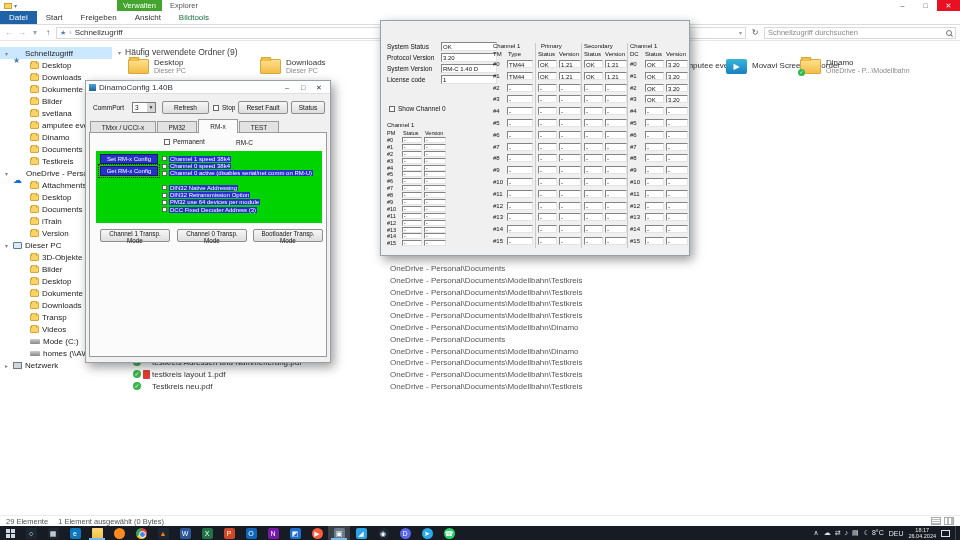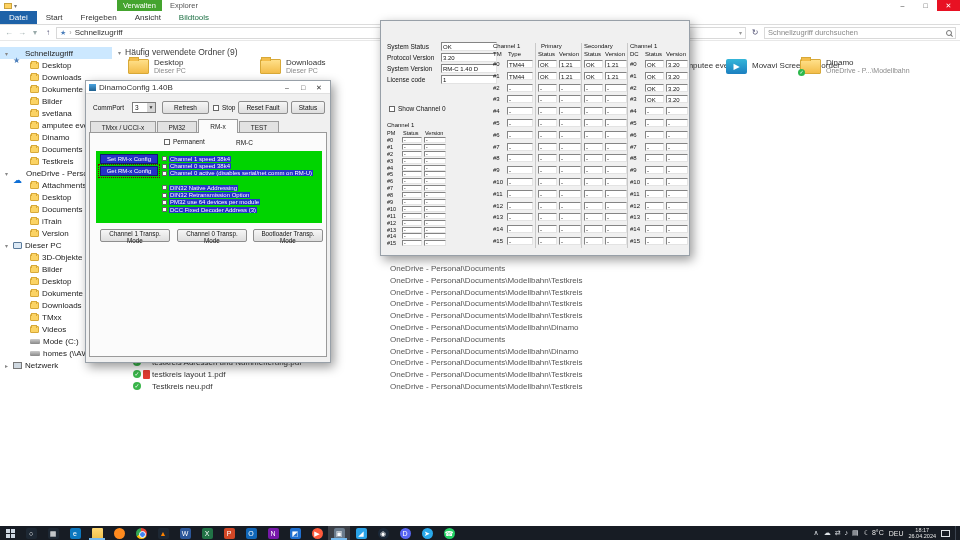--- a/index.html
+++ b/index.html
@@ -363,21 +363,21 @@
 
           <div class="side-row lvl">
             <span class="sarr"></span>
             <span class="sic i-folder"></span>
             <span class="slb">Downloads</span>
           </div>
 
           <div class="side-row lvl">
             <span class="sarr"></span>
             <span class="sic i-folder"></span>
-            <span class="slb">TMxx</span>
+            <span class="slb">Transp</span>
           </div>
 
           <div class="side-row lvl">
             <span class="sarr"></span>
             <span class="sic i-folder"></span>
             <span class="slb">Videos</span>
           </div>
 
           <div class="side-row lvl">
             <span class="sarr"></span>
@@ -544,20 +544,28 @@
 
             <div class="frow">
               <span class="fic fi-sync"></span>
               <span class="fname">Testkreis neu.pdf</span>
               <span class="fpath">OneDrive - Personal\Documents\Modellbahn\Testkreis</span>
             </div>
           </div>
       </div>
     </div>
 
+    <div class="statusbar">
+      <span>29 Elemente</span>
+      <span>1 Element ausgewählt (0 Bytes)</span>
+      <span class="sb-right">
+        <span class="vi lines"></span>
+        <span class="vi thumbs"></span>
+      </span>
+    </div>
   </div>
 
   <div id="cfg" class="dlg">
     <div class="dtitle">
       <span class="dico"></span>
       <span class="dtxt">DinamoConfig 1.40B</span>
       <span class="dwbtns">
         <span class="dwb">–</span>
         <span class="dwb">□</span>
         <span class="dwb">✕</span>

